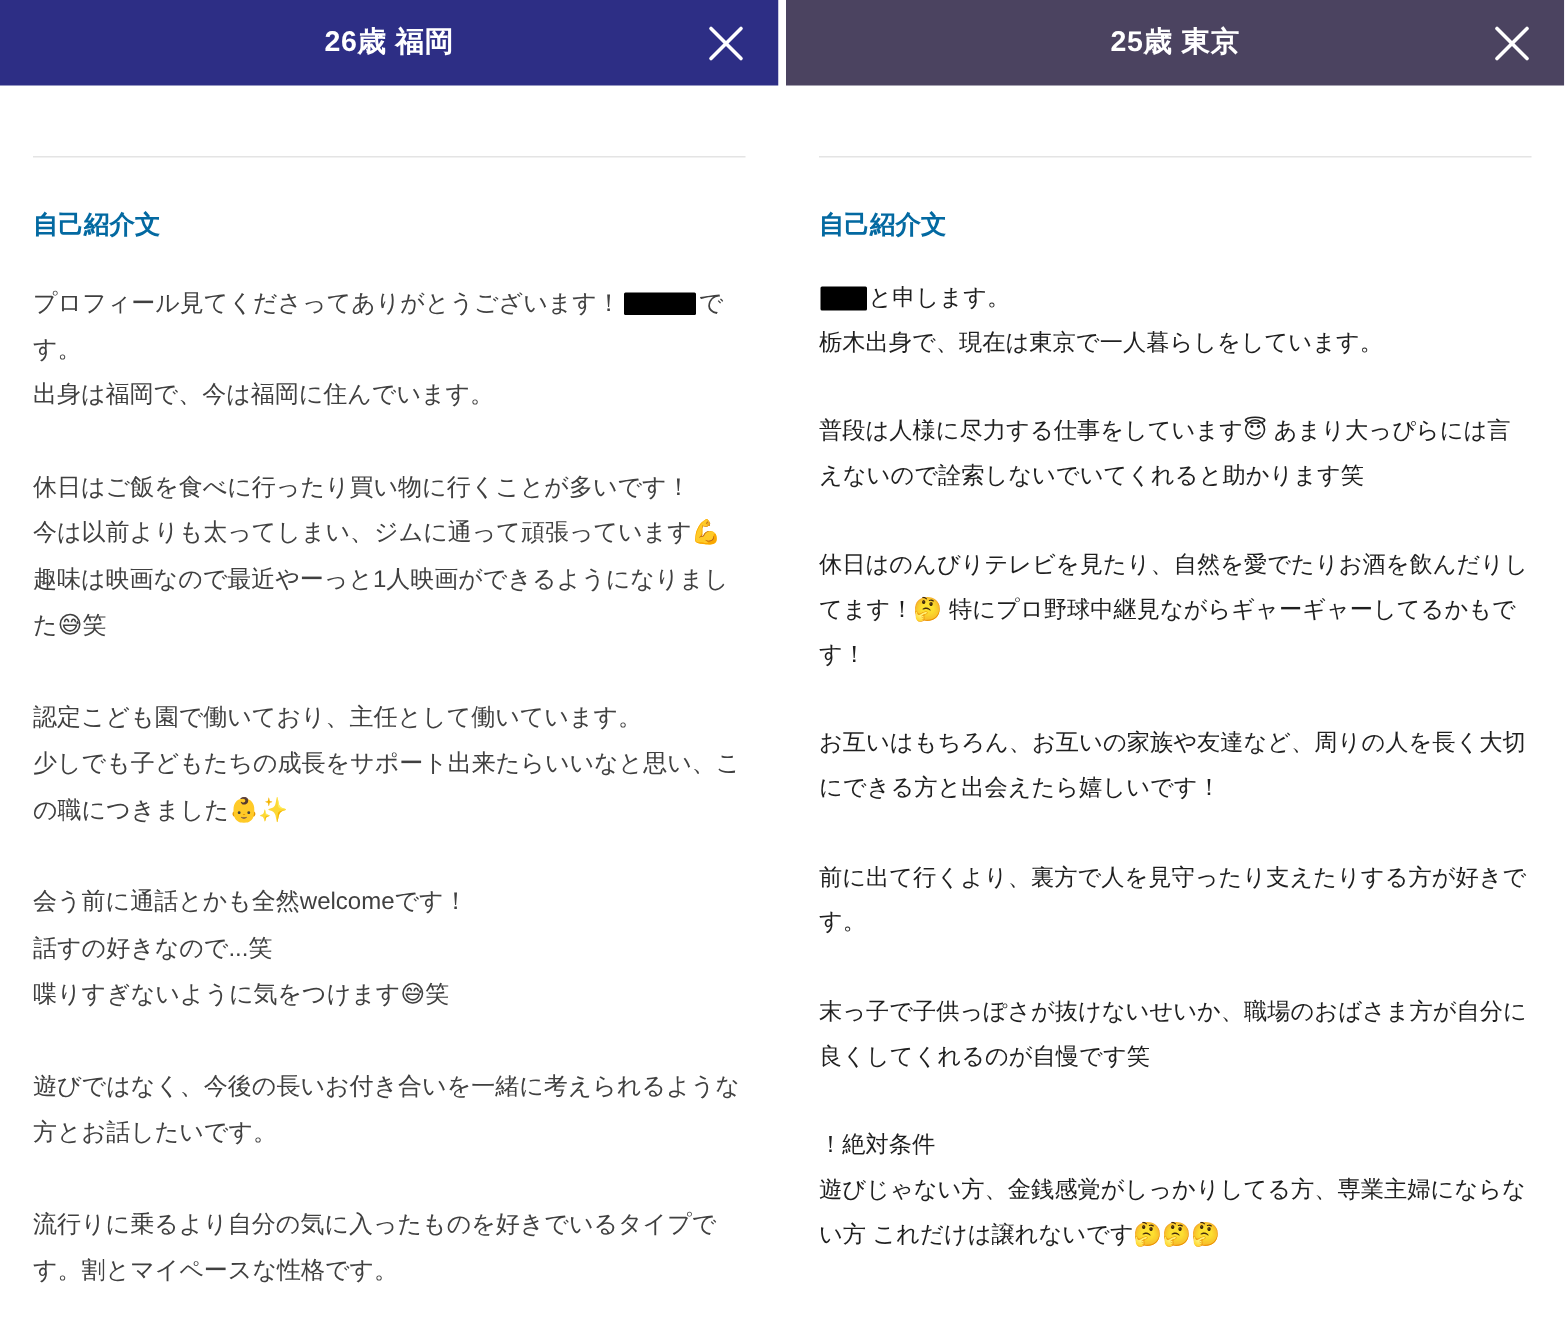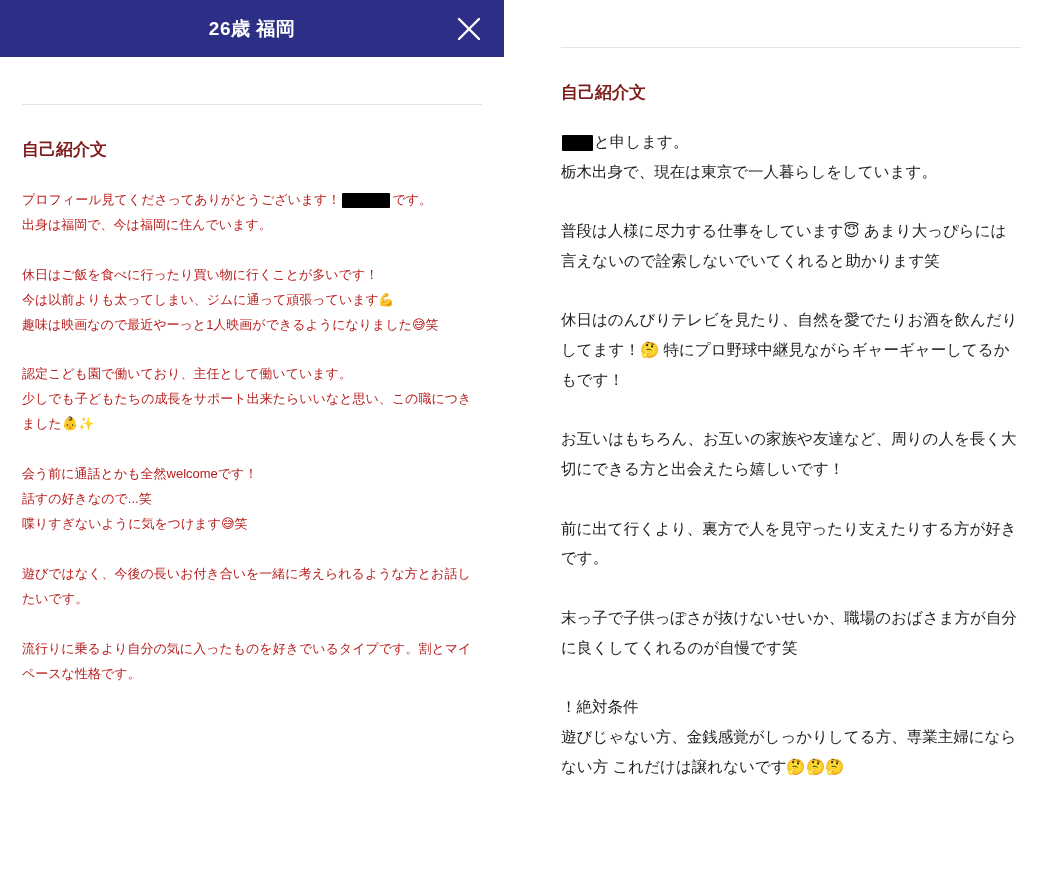--- a/index.html
+++ b/index.html
@@ -8,21 +8,21 @@
     padding: 0;
     background: #ffffff;
     font-family: "Liberation Sans", "DejaVu Sans", sans-serif;
   }
   #root {
     width: 1043px;
     height: 893px;
     position: relative;
     background: #ffffff;
     display: flex;
-    gap: 15px;
+    gap: 0;
     overflow: hidden;
   }
 
   .pane {
     position: relative;
     height: 893px;
     background: #ffffff;
     overflow: hidden;
   }
   .pane-left  { width: 519px; }
@@ -72,30 +72,30 @@
   .divider-top {
     margin-top: 47px;
     height: 1px;
     background: #e4e4e4;
     width: 100%;
   }
 
   .section-title {
     font-size: 17px;
     font-weight: bold;
-    color: #7f1d1d;
+    color: #0369a1;
     margin-top: 33px;
     margin-bottom: 0;
     line-height: 1.4;
   }
 
   .intro {
     margin-top: 26px;
-    font-size: 13px;
-    color: #b91c1c;
+    font-size: 16px;
+    color: #404040;
     line-height: 1.92;
     white-space: pre-wrap;
     word-break: break-all;
   }
   .intro-right {
     margin-top: 22px;
     font-size: 15.5px;
     color: #1f1f1f;
     line-height: 1.92;
     white-space: pre-wrap;
@@ -148,20 +148,29 @@
 遊びではなく、今後の長いお付き合いを一緒に考えられるような方とお話したいです。
 
 流行りに乗るより自分の気に入ったものを好きでいるタイプです。割とマイペースな性格です。</span></div>
 
     </div>
   </div>
 
   <div class="pane-gap"></div>
 
   <div class="pane pane-right">
+    <div class="titlebar titlebar-right" style="background: rgb(75, 67, 96);">
+      <span class="title-text">25歳 東京</span>
+      <span class="close-btn">
+        <svg width="28" height="28" viewBox="0 0 28 28" aria-hidden="true">
+          <line x1="4" y1="4" x2="24" y2="24" stroke="#ffffff" stroke-width="2.4" stroke-linecap="round"></line>
+          <line x1="24" y1="4" x2="4" y2="24" stroke="#ffffff" stroke-width="2.4" stroke-linecap="round"></line>
+        </svg>
+      </span>
+    </div>
 
     <div class="body">
       <div class="divider-top"></div>
       <div class="section-title">自己紹介文</div>
       <div class="intro-right"><span class="redact redact-b"></span><span>と申します。
 栃木出身で、現在は東京で一人暮らしをしています。
 
 普段は人様に尽力する仕事をしています😇 あまり大っぴらには言えないので詮索しないでいてくれると助かります笑
 
 休日はのんびりテレビを見たり、自然を愛でたりお酒を飲んだりしてます！🤔 特にプロ野球中継見ながらギャーギャーしてるかもです！

